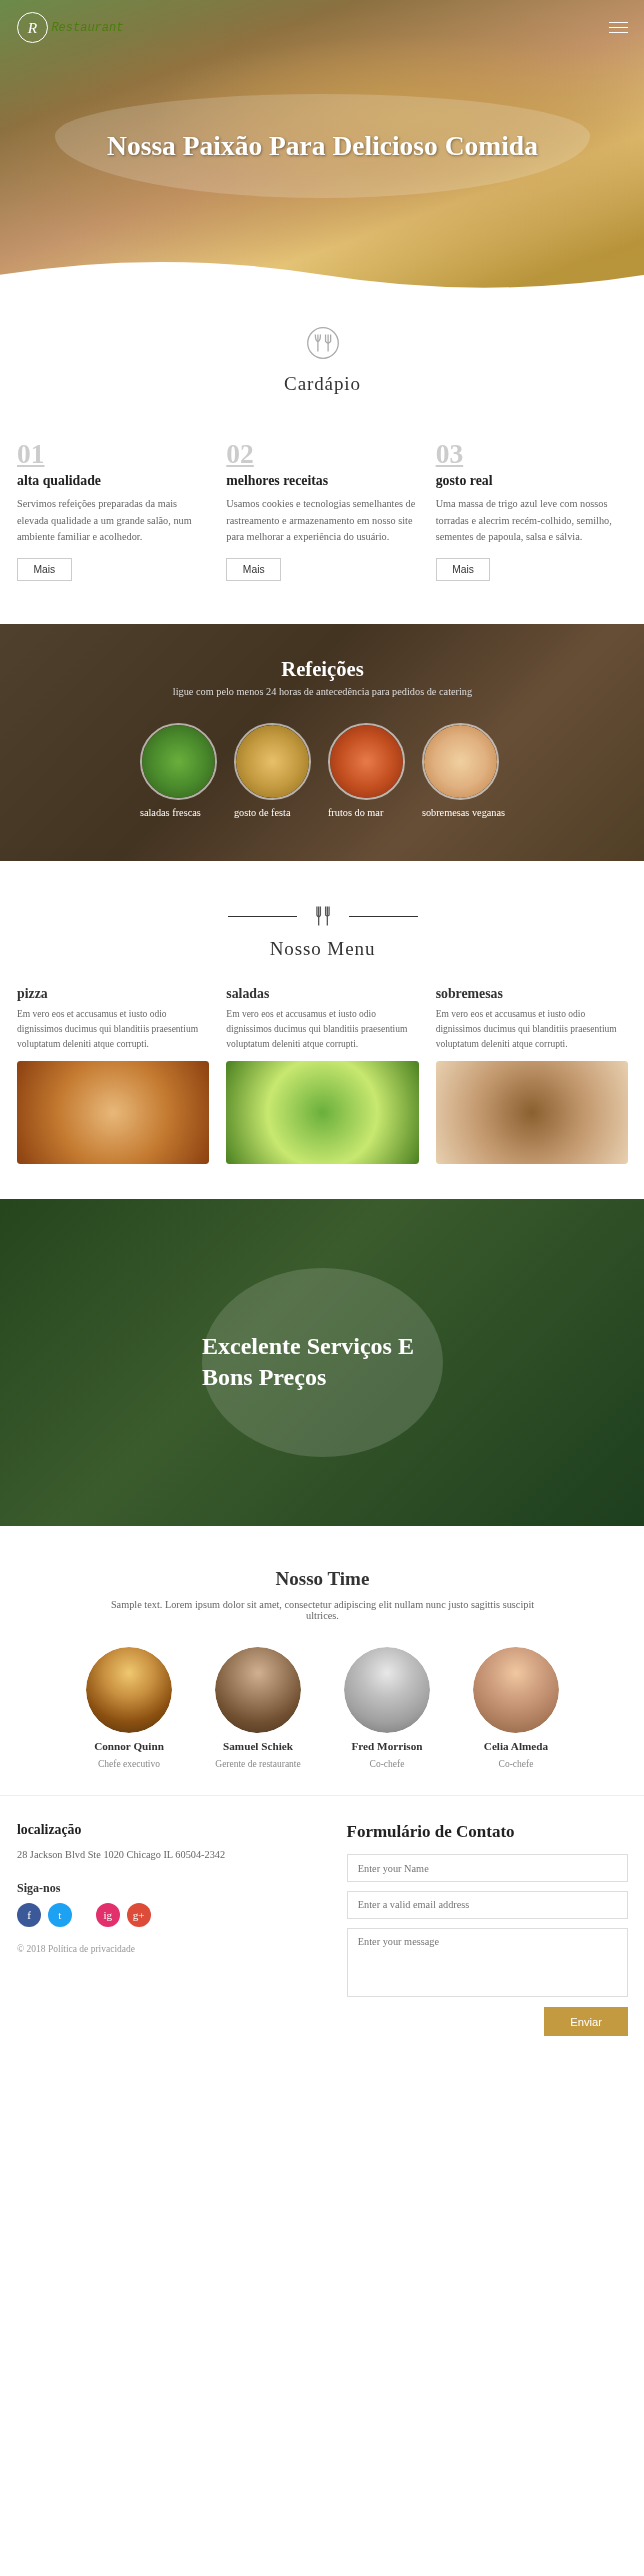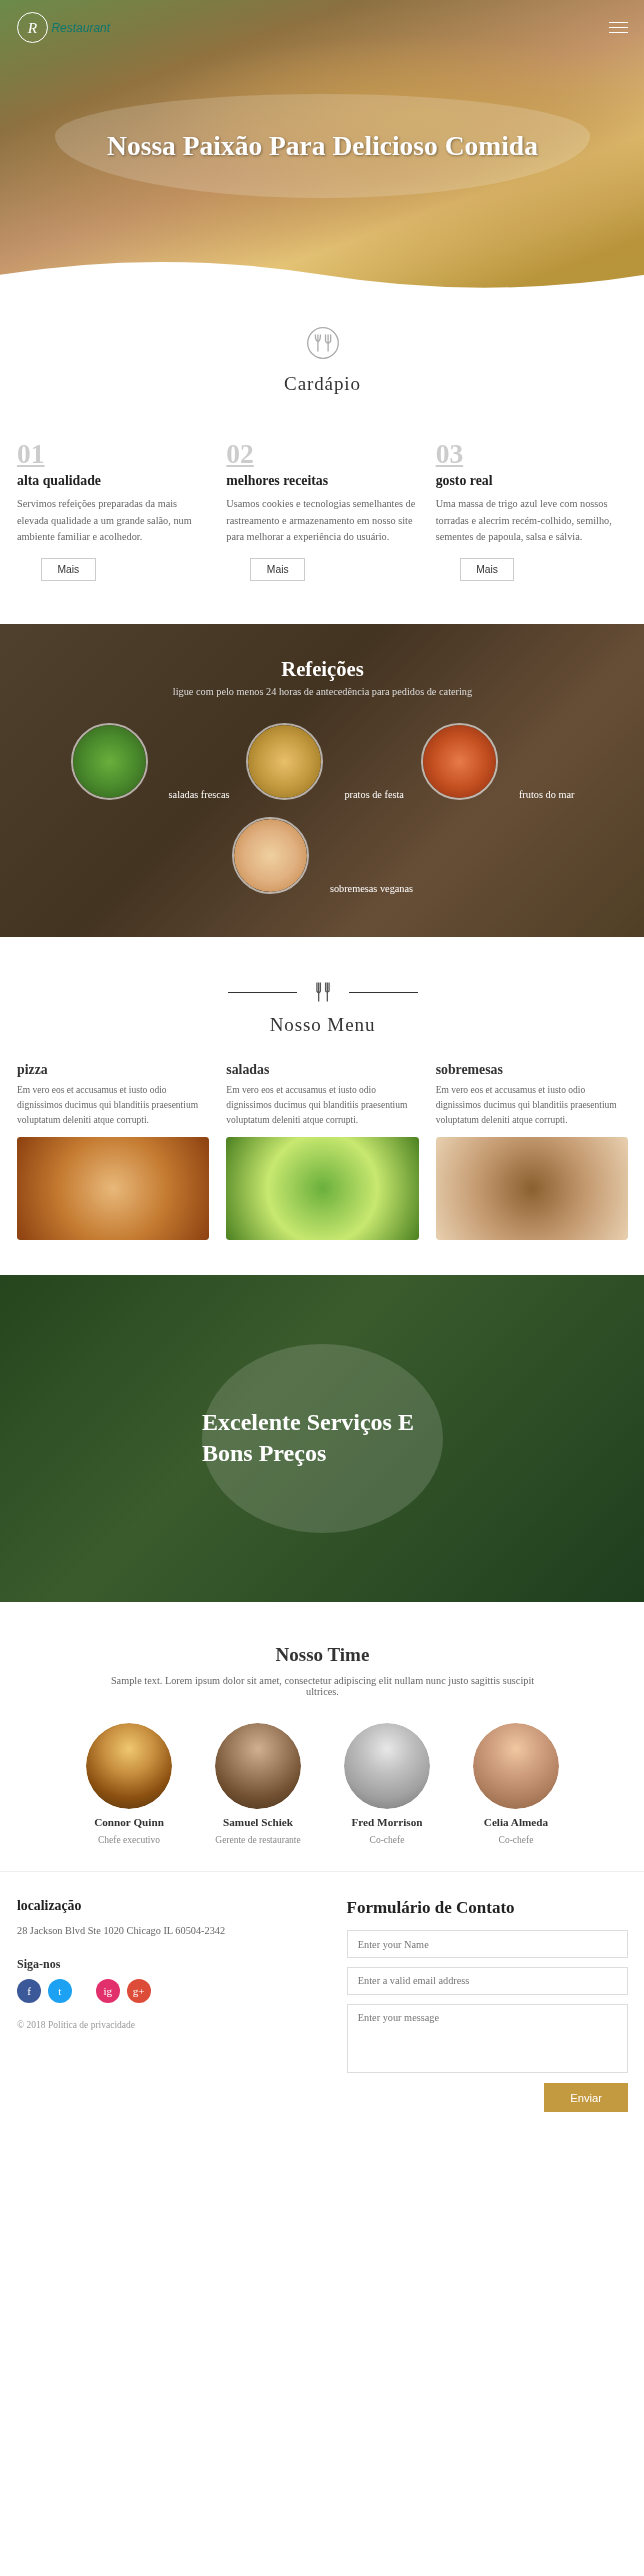--- a/index.html
+++ b/index.html
@@ -109,21 +109,20 @@
       margin-bottom: 12px;
     }
     .btn-mais {
       display: inline-block;
       padding: 5.2px 15.5px;
       border: 0.9px solid #ccc;
       font-size: 10.3px;
       cursor: pointer;
       background: #fff;
       color: #333;
-      margin-left: 24px;
     }
 
     
     .refeicoes-section {
       position: relative;
       background: linear-gradient(rgba(0,0,0,0.55), rgba(0,0,0,0.55)), 
                   linear-gradient(135deg, #8B7355, #C4956A, #6B5B3E);
       padding: 34px 17px 43px;
       text-align: center;
       color: #fff;
@@ -139,23 +138,23 @@
       margin-bottom: 26px;
     }
     .food-circles {
       display: flex;
       justify-content: center;
       gap: 17px;
       flex-wrap: wrap;
     }
     .food-circle {
       display: flex;
-      flex-direction: row;
-      align-items: flex-end;
-      gap: 21px;
+      flex-direction: column;
+      align-items: flex-start;
+      gap: 7px;
     }
     .food-img {
       width: 77px;
       height: 77px;
       border-radius: 50%;
       border: 2.6px solid rgba(255,255,255,0.6);
       overflow: hidden;
     }
     .food-img-inner {
       width: 100%;
@@ -434,21 +433,21 @@
 
 <div style="position: relative;">
   <div class="hero">
     <div class="hero-food"></div>
     <div class="header">
       <div>
         <div style="display:flex;align-items:center;gap:3.4px;">
           <div style="width:31px;height:31px;border:1.7px solid #fff;border-radius:50%;display:flex;align-items:center;justify-content:center;">
             <span style="font-size:15.5px;color:#fff;font-style:italic;font-family:'Times New Roman',serif;">R</span>
           </div>
-          <span style="color:#0f766e;font-size:12px;font-style:italic;font-family:Liberation Sans, sans-serif;">Restaurant</span>
+          <span style="color:#4d7c0f;font-size:12px;font-style:italic;font-family:Liberation Mono, monospace;">Restaurant</span>
         </div>
       </div>
       <div class="hamburger">
         <span></span>
         <span></span>
         <span></span>
       </div>
     </div>
     <div class="hero-overlay">
       <div class="hero-text-box">
@@ -504,21 +503,21 @@
       <div class="food-circle">
         <div class="food-img">
             <div class="food-img-inner img-salada"></div>
           </div>
         <span class="food-label">saladas frescas</span>
       </div>
       <div class="food-circle">
         <div class="food-img">
             <div class="food-img-inner img-festa"></div>
           </div>
-        <span class="food-label">pratos de festa</span>
+        <span class="food-label">gosto de festa</span>
       </div>
       <div class="food-circle">
         <div class="food-img">
             <div class="food-img-inner img-frutos"></div>
           </div>
         <span class="food-label">frutos do mar</span>
       </div>
       <div class="food-circle">
         <div class="food-img">
             <div class="food-img-inner img-sobremesas"></div>

